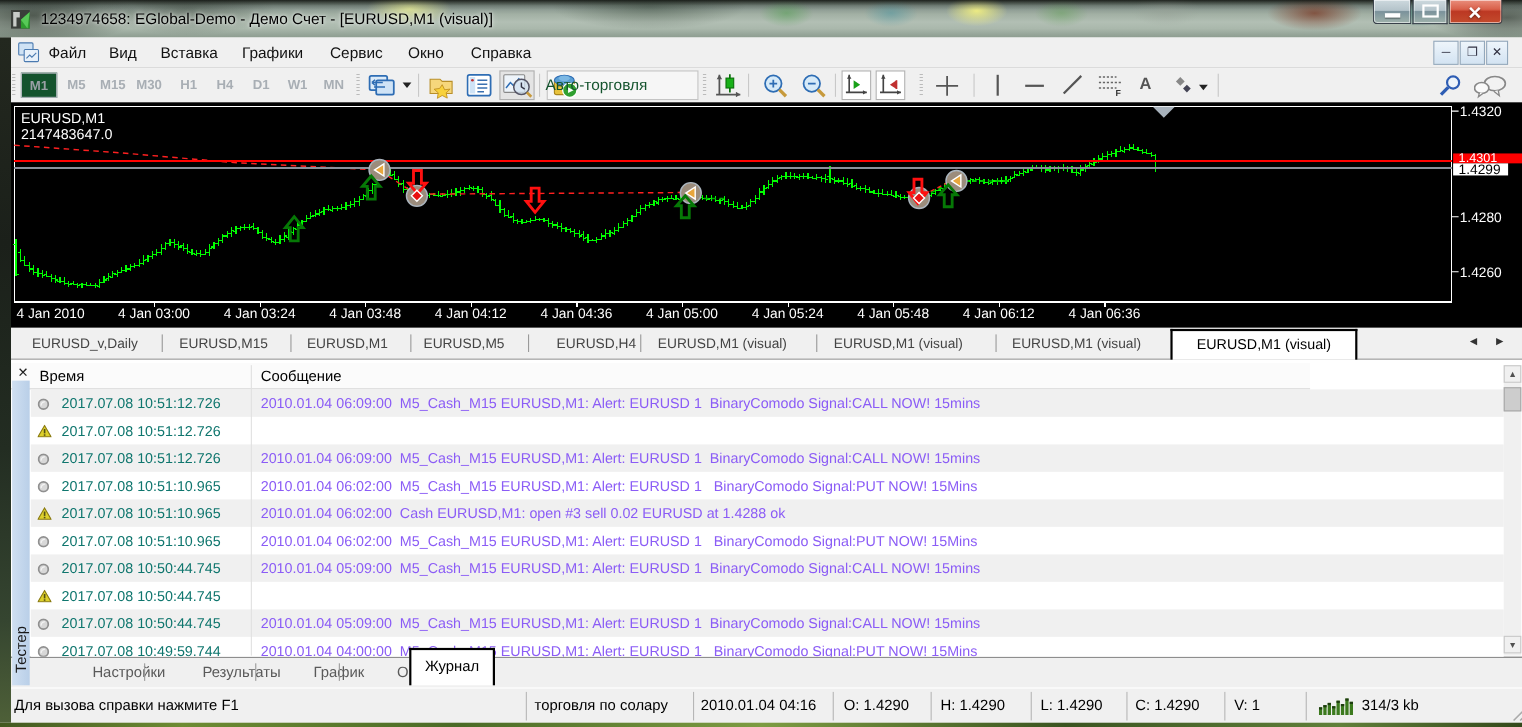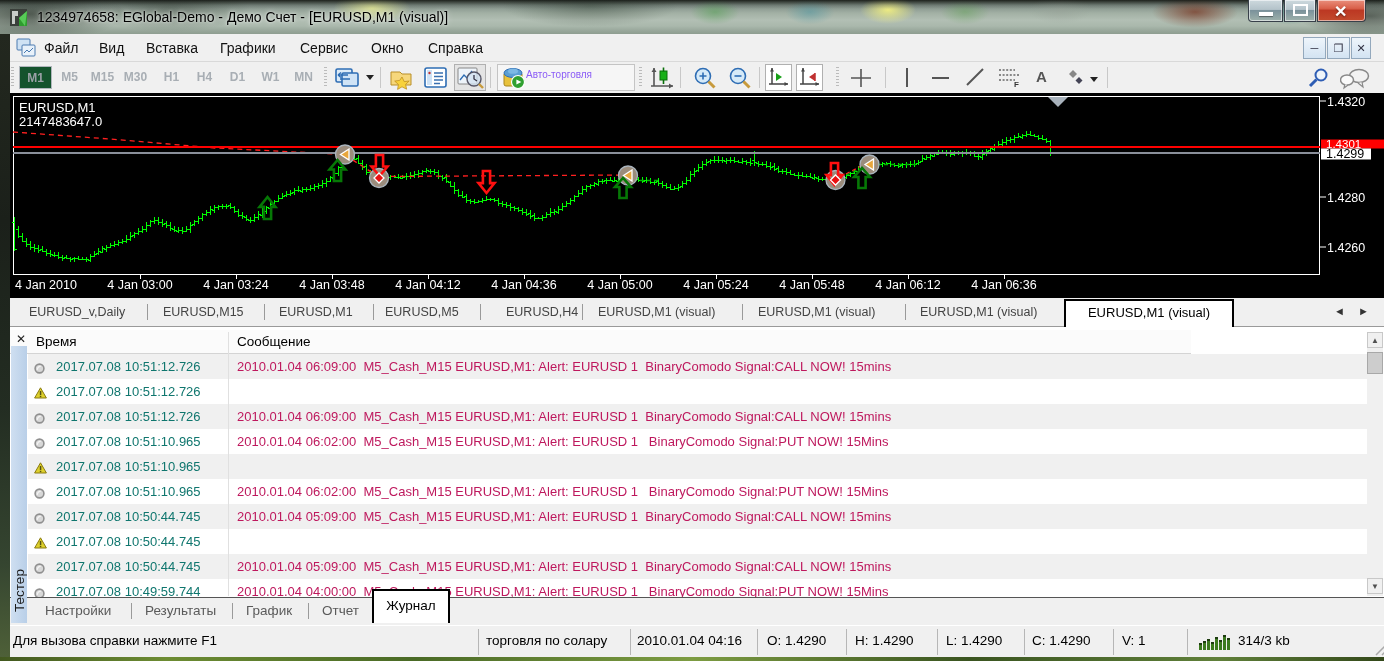--- a/index.html
+++ b/index.html
@@ -53,31 +53,31 @@
 .ctab { position:absolute; top:7px; font-size:12.5px; color:#444; white-space:nowrap; }
 .ctsep { position:absolute; top:6px; width:1px; height:16px; background:#9a9a9a; }
 #ctab-act { position:absolute; left:1054px; top:1px; width:170px; height:28px; background:#fff; border:2px solid #000; border-bottom:none; font-size:13px; color:#000; text-align:center; line-height:24px; }
 
 #journal { left:10px; top:328px; width:1374px; height:270px; background:#fff; border-bottom:1px solid #555; overflow:hidden; }
 #jhead { position:absolute; left:0; top:2px; width:1181px; height:24px; background:#fbfbfb; border-bottom:1px solid #d4d4d4; }
 #jcolsep { position:absolute; left:218px; top:4px; width:1px; height:264px; background:#e0e0e0; }
 .jrow { position:absolute; left:18px; width:1339px; height:25px; }
 .jic { position:absolute; left:6px; top:6px; }
 .jt { position:absolute; left:28px; top:4.5px; font-size:13px; color:#0f766e; }
-.jm { position:absolute; left:209px; top:4.5px; font-size:13px; color:#be185d; white-space:pre; }
+.jm { position:absolute; left:209px; top:4.5px; font-size:13px; color:#8b5cf6; white-space:pre; }
 #jx { left:13px; top:332px; width:16px; height:14px; font-size:12px; color:#222; text-align:center; line-height:14px; }
 #jblue { left:11px; top:346px; width:16px; height:277px; background:linear-gradient(90deg,#cfdff1,#b9cfe8); z-index:5; }
 #jtester { position:absolute; left:-22px; top:237px; font-size:13.5px; color:#1a1a1a; transform:rotate(-90deg); width:60px; text-align:center; }
 
 #jsb { position:absolute; left:1357px; top:4px; width:16px; height:264px; background:#f0f0f0; }
 .sbb { position:absolute; left:0; width:16px; height:16px; background:#f0f0f0; border:1px solid #c8c8c8; font-size:8px; color:#505050; text-align:center; line-height:15px; }
 #jthumb { position:absolute; left:0; top:20px; width:16px; height:22px; background:#cdcdcd; border:1px solid #a8a8a8; }
 
 #btabs { left:10px; top:598px; width:1374px; height:27px; background:#f0f0f0; }
-.btab { position:absolute; top:5px; font-size:13.5px; color:#5a5a5a; }
+.btab { position:absolute; top:5px; font-size:13.5px; color:#5a5a5a;margin-left:39px; }
 .btsep { position:absolute; top:5px; width:1px; height:16px; background:#9a9a9a; }
 #btab-act { position:absolute; left:362px; top:-9px; width:78px; height:34px; background:#fff; border:2px solid #000; border-bottom:none; font-size:13.5px; color:#000; text-align:center; line-height:30px; }
 
 #statusbar { left:10px; top:625px; width:1374px; height:32px; background:#f0f0f0; border-top:1px solid #fff; }
 .sf { position:absolute; top:7px; font-size:13.5px; color:#000; white-space:nowrap; }
 .ssep { position:absolute; top:3px; width:1px; height:26px; background:#b6b6b6; }
 </style></head>
 <body>
 <div class="abs" id="titlebar"></div>
 <svg class="abs" id="title-ic" viewBox="0 0 20 19">
@@ -154,21 +154,21 @@
     </svg>
   <div class="tsep" style="left:480px"></div>
   <div style="position:absolute;left:487px;top:2px;width:138px;height:27px;background:#f6f6f6;border:1px solid #c4c4c4"></div>
   <svg style="position:absolute;left:492px;top:4px" width="26" height="24" viewBox="0 0 26 24">
       <path d="M2 8h18v10a2 2 0 0 1-2 2H4a2 2 0 0 1-2-2z" fill="#e8c23c" stroke="#a8861e"></path>
       <ellipse cx="11" cy="7" rx="9" ry="4.5" fill="#5a9fd4" stroke="#2e6db4"></ellipse>
       <ellipse cx="11" cy="5.2" rx="5" ry="2.6" fill="#7cb8e4"></ellipse>
       <circle cx="16" cy="16" r="6.5" fill="#30a030" stroke="#fff" stroke-width="1.2"></circle>
       <path d="M14.4 13.4l5 2.6-5 2.6z" fill="#fff"></path>
     </svg>
-  <span style="position:absolute;left:516px;top:7px;font-size:10px;color:#8b5cf6">Авто-торговля</span>
+  <span style="position:absolute;left:486px;top:7px;font-size:14px;color:#14532d">Авто-торговля</span>
   <div class="grip" style="left:629px"></div>
   <svg style="position:absolute;left:640px;top:4px" width="26" height="24" viewBox="0 0 26 24">
       <path d="M4 2v18M1 20h22" stroke="#555" stroke-width="1.6"></path>
       <path d="M4 2l-2.5 4h5zM23 20l-4-2.5v5z" fill="#555"></path>
       <rect x="10" y="5" width="7" height="9" fill="#18b018" stroke="#0a700a"></rect>
       <path d="M13.5 1.5v4M13.5 14v4" stroke="#0a700a" stroke-width="1.6"></path>
     </svg>
   <div class="tsep" style="left:670px"></div>
   <svg style="position:absolute;left:682px;top:4px" width="26" height="25" viewBox="0 0 26 25">
       <circle cx="11" cy="10" r="7.5" fill="#d6eaf8" stroke="#2e6db4" stroke-width="1.6"></circle>
@@ -352,20 +352,21 @@
       <span class="jt">2017.07.08 10:51:10.965</span>
       <span class="jm">2010.01.04 06:02:00  M5_Cash_M15 EURUSD,M1: Alert: EURUSD 1   BinaryComodo Signal:PUT NOW! 15Mins</span>
     </div>
     <div class="jrow" style="top:126px;background:#f0f0f0">
       <span class="jic"><svg width="13" height="12" viewBox="0 0 13 12">
           <path d="M6.5 0.8 L12.4 11 L0.6 11 Z" fill="#ddd02c" stroke="#8a7a10" stroke-width="1"></path>
           <rect x="5.8" y="4" width="1.5" height="4" fill="#555016"></rect>
           <rect x="5.8" y="8.8" width="1.5" height="1.4" fill="#555016"></rect>
         </svg></span>
       <span class="jt">2017.07.08 10:51:10.965</span>
+      <span class="jm">2010.01.04 06:02:00  Cash EURUSD,M1: open #3 sell 0.02 EURUSD at 1.4288 ok</span>
     </div>
     <div class="jrow" style="top:151px;background:#ffffff">
       <span class="jic"><svg width="11" height="11" viewBox="0 0 11 11">
           <circle cx="5.5" cy="5.5" r="4.4" fill="#d8d8d8" stroke="#909090" stroke-width="1.6"></circle>
           <path d="M3.4 6.8 A3 3 0 0 1 6.8 3.4" fill="none" stroke="#f4f4f4" stroke-width="1.2"></path>
         </svg></span>
       <span class="jt">2017.07.08 10:51:10.965</span>
       <span class="jm">2010.01.04 06:02:00  M5_Cash_M15 EURUSD,M1: Alert: EURUSD 1   BinaryComodo Signal:PUT NOW! 15Mins</span>
     </div>
     <div class="jrow" style="top:176px;background:#f0f0f0">

